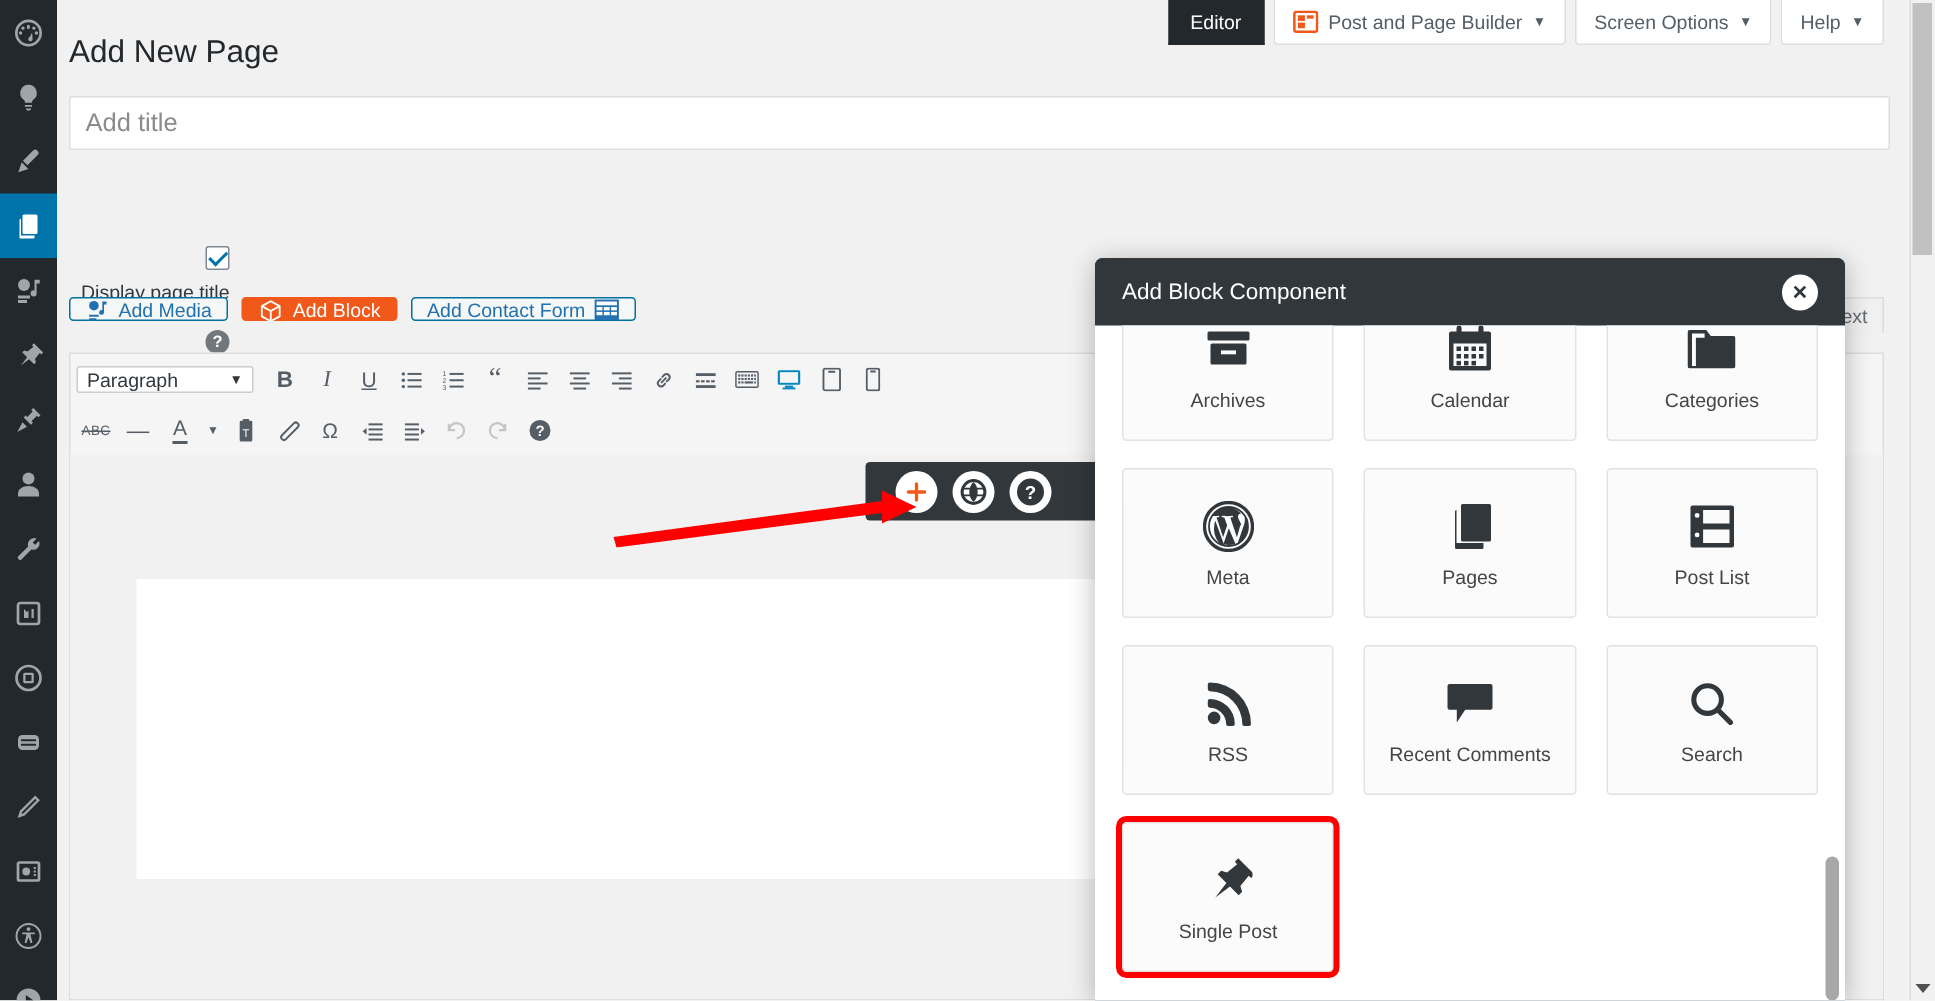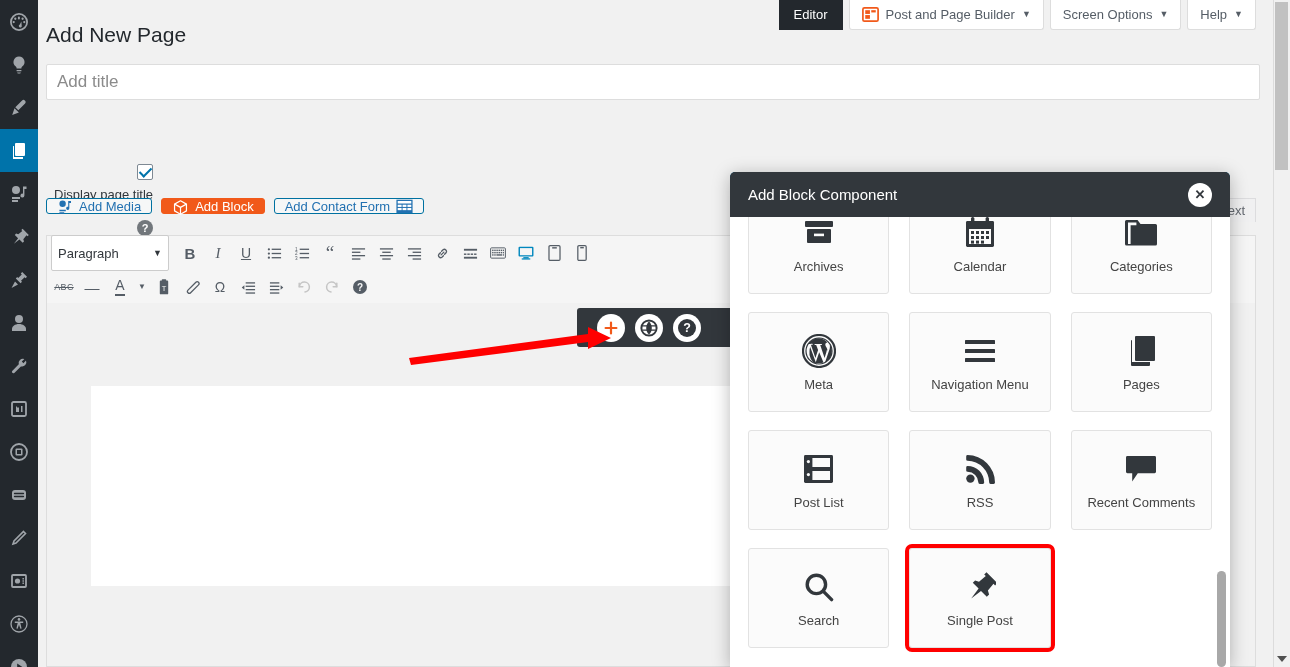--- a/index.html
+++ b/index.html
@@ -123,21 +123,21 @@
   }
   .tb-row { display: flex; align-items: center; height: 34px; padding-left: 4px; gap: 2px; }
   .tb-btn {
     width: 26px; height: 26px; display: inline-flex;
     align-items: center; justify-content: center;
     color: #555d66; font-size: 14px; border-radius: 2px; cursor: pointer;
   }
   .tb-btn.disabled { color: #c5c5c5; }
   .tb-btn.blue { color: #0087be; }
   .tb-select {
-    width: 118px; height: 36px; margin-right: 6px; background: #fff;
+    width: 118px; height: 18px; margin-right: 6px; background: #fff;
     border: 1px solid #ccc; border-radius: 2px; font-size: 13px; color: #32373c;
     display: flex; align-items: center; padding: 0 6px; justify-content: space-between;
     cursor: pointer;
   }
 
   
   #mce-content {
     position: absolute; left: 8px; top: 303px; right: 34px; bottom: 0;
     background: #fff; border: 1px solid #ddd; border-top: none;
   }
@@ -682,30 +682,20 @@
               <svg width="34" height="34" viewBox="0 0 34 34">
                 <circle cx="17" cy="17" r="16" fill="none" stroke="currentColor" stroke-width="2.2"></circle>
                 <circle cx="17" cy="17" r="13" fill="none" stroke="currentColor" stroke-width="1.2"></circle>
                 <path d="M7.5 17c0-1.4.2-2.7.7-3.9l6.4 17.5A12.9 12.9 0 017.5 17zm17.9-.5c0-1.4-.5-2.4-1-3.2-.6-1-1.1-1.8-1.1-2.8 0-1.1.8-2.1 2-2.1h.2A12.8 12.8 0 0017 4.2a12.9 12.9 0 00-10.8 5.8h.8c1.3 0 3.3-.2 3.3-.2.7 0 .8 1 .1 1 0 0-.7.1-1.4.1l4.4 13.2 2.7-8L14.2 11c-.7 0-1.3-.1-1.3-.1-.7 0-.6-1 .1-1 0 0 2 .2 3.2.2 1.3 0 3.3-.2 3.3-.2.7 0 .8 1 .1 1 0 0-.7.1-1.4.1l4.4 13.1 1.2-4c.5-1.7.9-2.9.9-3.9zM17.2 18.2l-3.6 10.6a12.9 12.9 0 008-.2l-.1-.2zm10.6-7a10 10 0 01.1 1.3c0 1.3-.2 2.8-1 4.6l-3.9 11.4A12.9 12.9 0 0029.8 17c0-2.1-.5-4.1-1.5-5.8z" fill="currentColor"></path>
               </svg>
             </div>
             <div class="bc-label">Meta</div>
           </div>
           <div class="block-card">
             <div class="bc-icon">
-              <svg width="32" height="26" viewBox="0 0 32 26" fill="currentColor">
-                <rect x="1" y="2" width="30" height="4" rx="0.6"></rect>
-                <rect x="1" y="11" width="30" height="4" rx="0.6"></rect>
-                <rect x="1" y="20" width="30" height="4" rx="0.6"></rect>
-              </svg>
-            </div>
-            <div class="bc-label">Navigation Menu</div>
-          </div>
-          <div class="block-card">
-            <div class="bc-icon">
               <svg width="30" height="32" viewBox="0 0 30 32" fill="currentColor">
                 <rect x="9" y="1" width="20" height="25" rx="1"></rect>
                 <path d="M6 5v22h18v3a1 1 0 01-1 1H6a1 1 0 01-1-1V6a1 1 0 011-1z"></path>
               </svg>
             </div>
             <div class="bc-label">Pages</div>
           </div>
           <div class="block-card">
             <div class="bc-icon">
               <svg width="31" height="30" viewBox="0 0 31 30" fill="currentColor">

